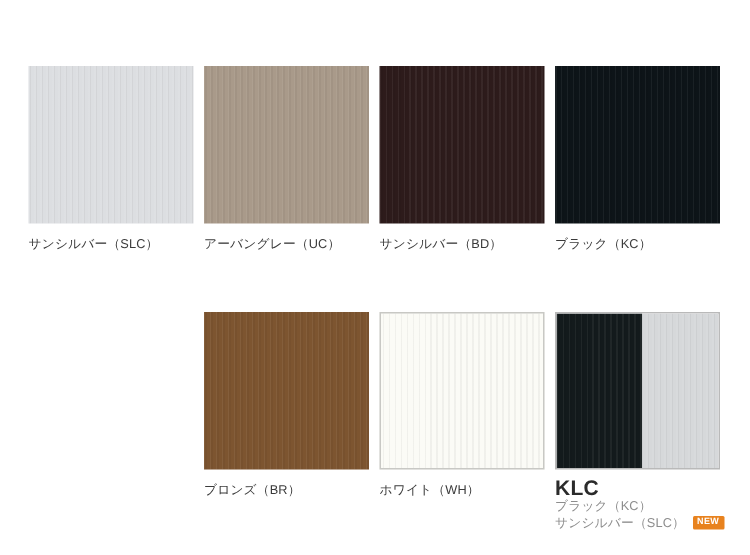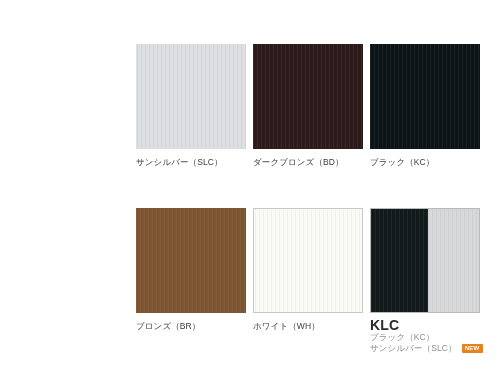--- a/index.html
+++ b/index.html
@@ -132,24 +132,28 @@
 
 <div id="swatch-grid">
 
   <div class="swatch-row row-1">
 
     <div class="swatch-cell">
       <div class="swatch-chip" style="background:#dcdee1;"></div>
       <div class="swatch-label">サンシルバー（SLC）</div>
     </div>
 
+    <div class="swatch-cell">
+      <div class="swatch-chip" style="background:#a99a8a;"></div>
+      <div class="swatch-label">アーバングレー（UC）</div>
+    </div>
 
     <div class="swatch-cell">
       <div class="swatch-chip" style="background:#2d1b1b;"></div>
-      <div class="swatch-label">ダークブロンズ（BD）</div>
+      <div class="swatch-label">サンシルバー（BD）</div>
     </div>
 
     <div class="swatch-cell">
       <div class="swatch-chip" style="background:#0d1418;"></div>
       <div class="swatch-label">ブラック（KC）</div>
     </div>
 
   </div>
 
   <div class="swatch-row row-2">

